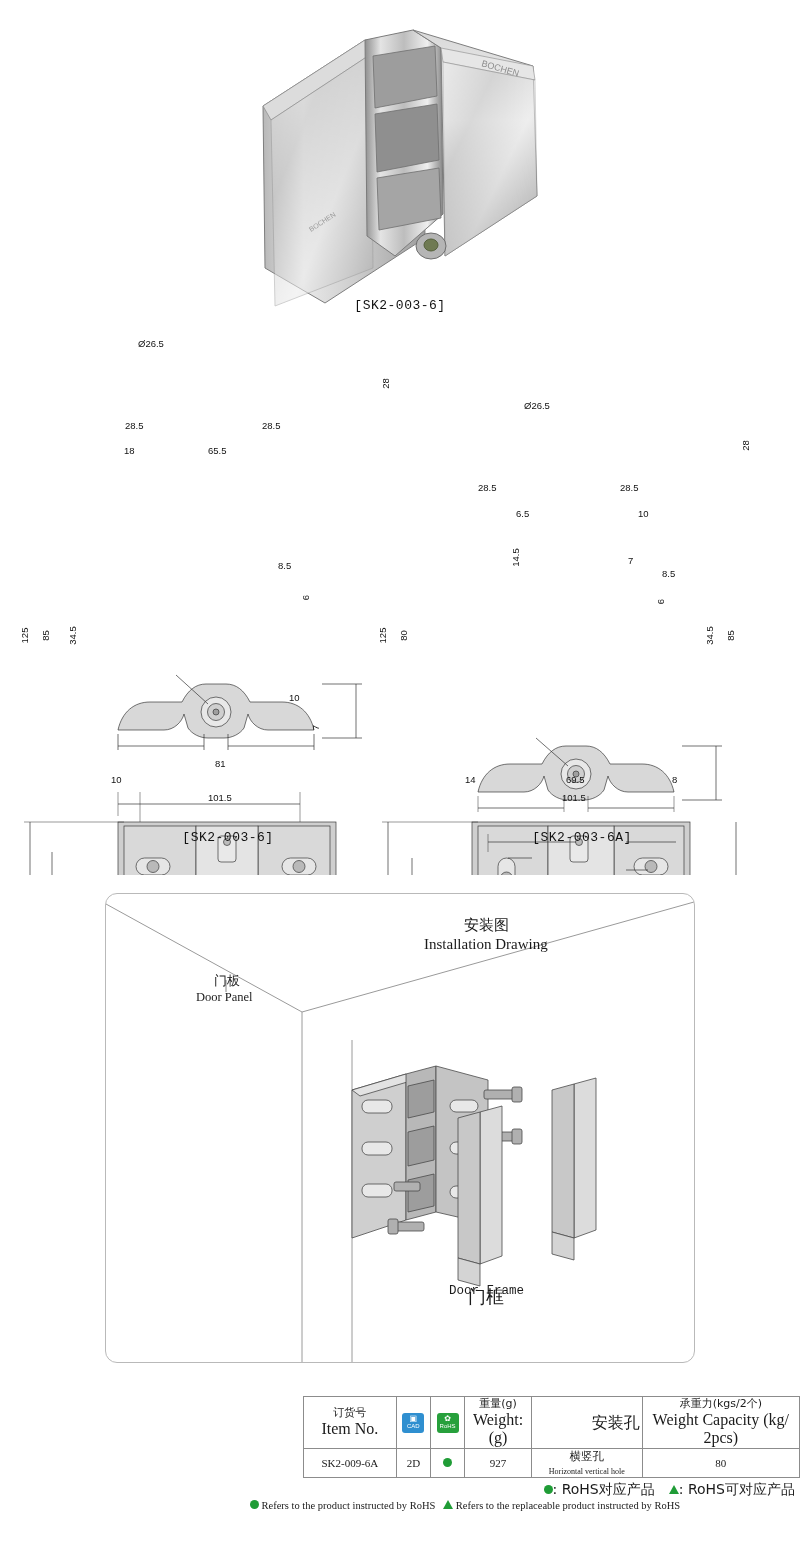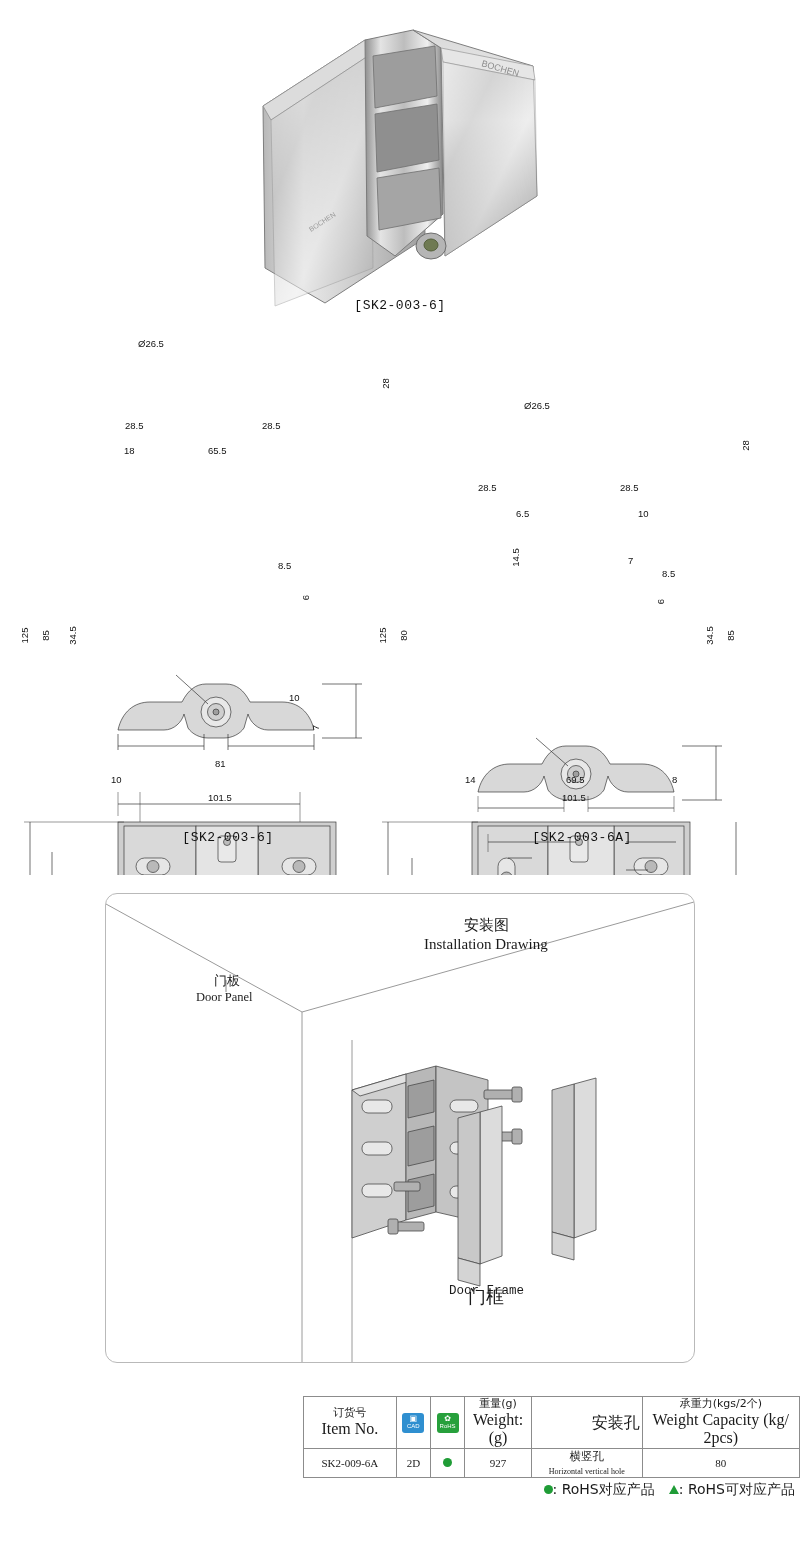--- a/index.html
+++ b/index.html
@@ -481,14 +481,25 @@
       </tr>
     </tbody>
   </table>
 
   <div id="legend-line">
     <span class="dot-green"></span><span class="cn">: RoHS对应产品</span>
     &nbsp;&nbsp;
     <span class="tri-green"></span><span class="cn">: RoHS可对应产品</span>
   </div>
 
+  <div id="footnote-line">
+    <span class="fn-seg">
+      <span class="dot-green"></span>
+      <span>Refers to the product instructed by RoHS</span>
+    </span>
+    &nbsp;
+    <span class="fn-seg">
+      <span class="tri-green"></span>
+      <span>Refers to the replaceable product instructed by RoHS</span>
+    </span>
+  </div>
 
 </div>
 
 </body></html>

